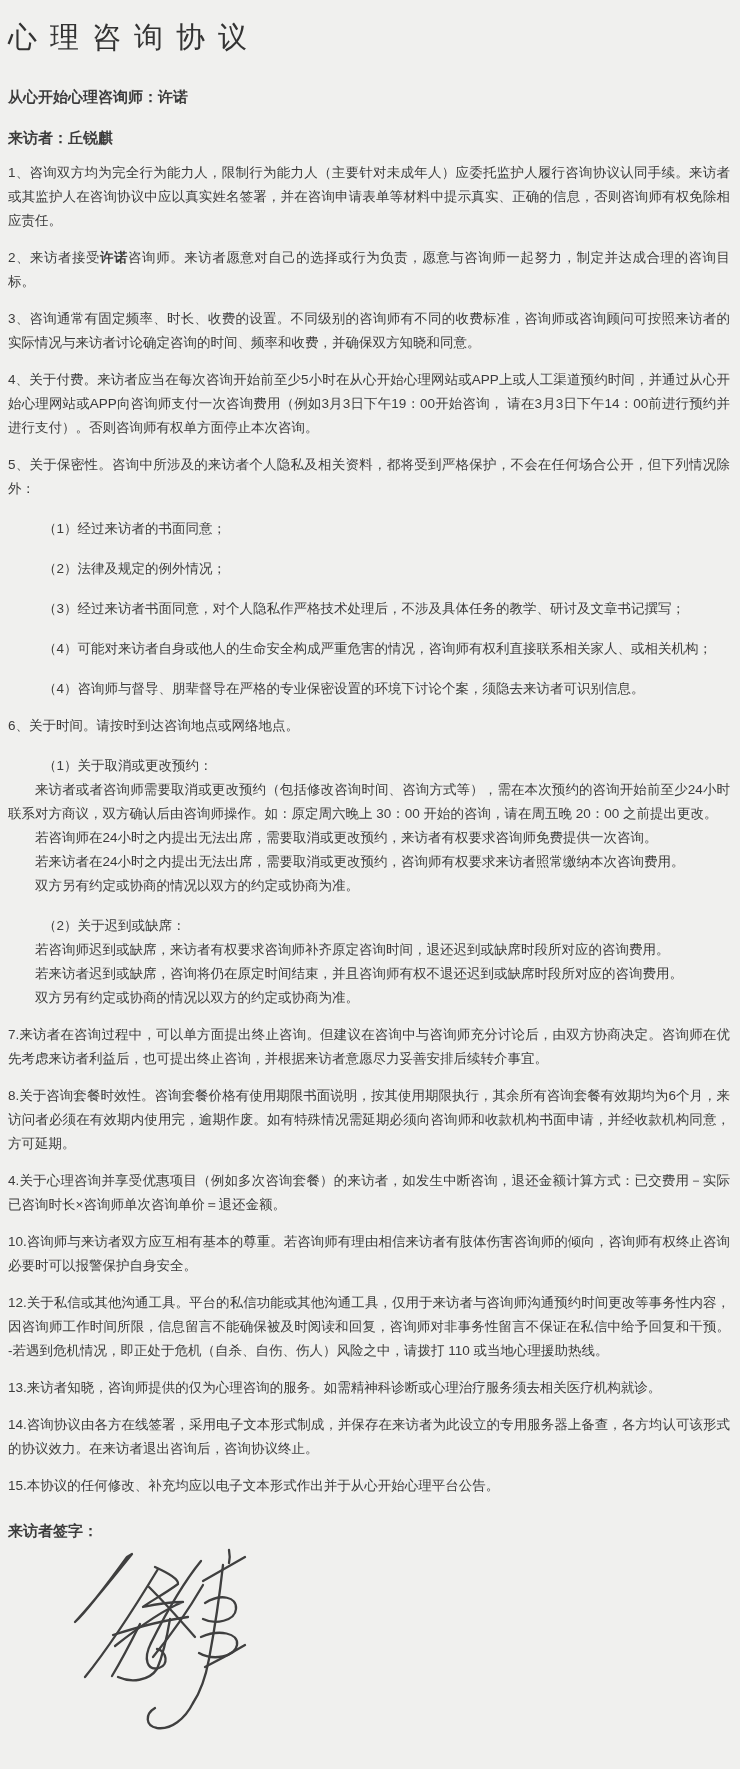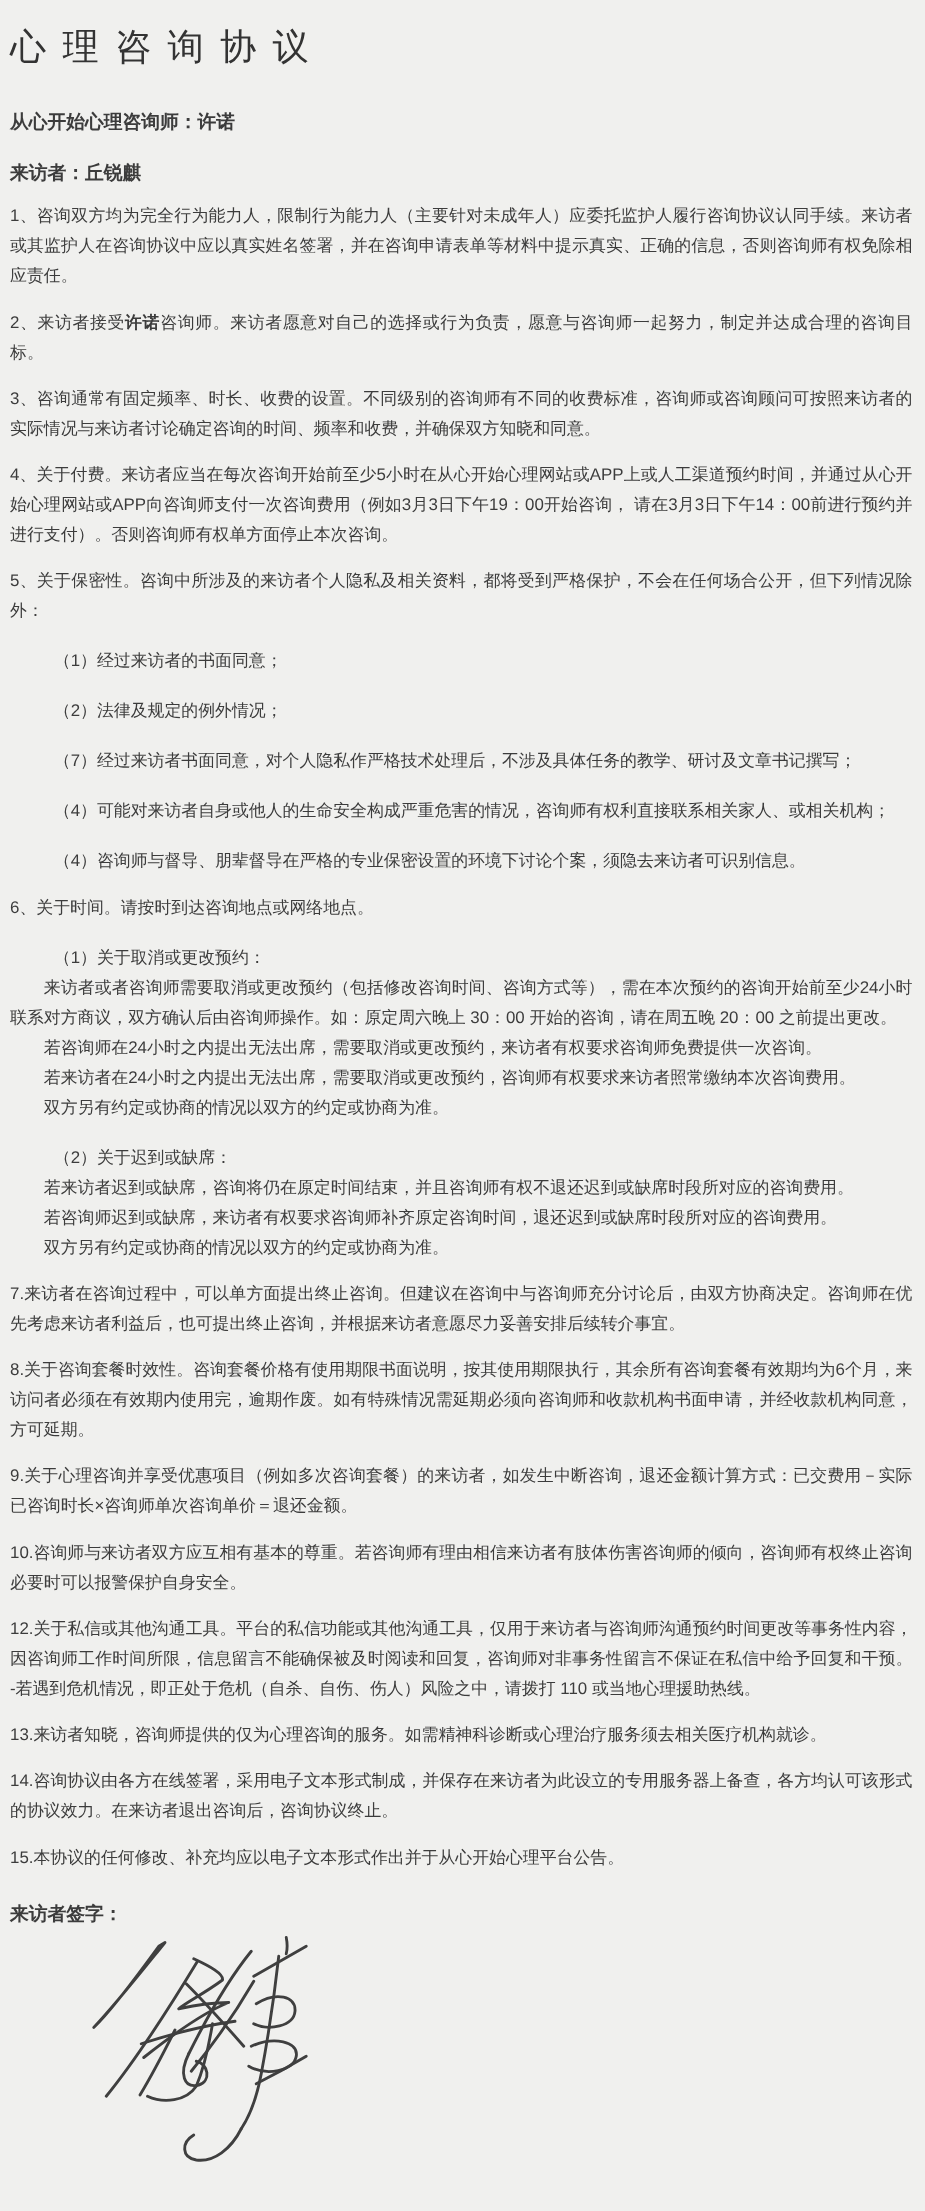--- a/index.html
+++ b/index.html
@@ -82,38 +82,38 @@
 
   <p class="para"><span>2、来访者接受</span><b>许诺</b><span>咨询师。来访者愿意对自己的选择或行为负责，愿意与咨询师一起努力，制定并达成合理的咨询目标。</span></p>
 
   <p class="para">3、咨询通常有固定频率、时长、收费的设置。不同级别的咨询师有不同的收费标准，咨询师或咨询顾问可按照来访者的实际情况与来访者讨论确定咨询的时间、频率和收费，并确保双方知晓和同意。</p>
 
   <p class="para">4、关于付费。来访者应当在每次咨询开始前至少5小时在从心开始心理网站或APP上或人工渠道预约时间，并通过从心开始心理网站或APP向咨询师支付一次咨询费用（例如3月3日下午19：00开始咨询， 请在3月3日下午14：00前进行预约并进行支付）。否则咨询师有权单方面停止本次咨询。</p>
 
   <p class="para no-bot">5、关于保密性。咨询中所涉及的来访者个人隐私及相关资料，都将受到严格保护，不会在任何场合公开，但下列情况除外：</p>
   <p class="sub">（1）经过来访者的书面同意；</p>
   <p class="sub">（2）法律及规定的例外情况；</p>
-  <p class="sub">（7）经过来访者书面同意，对个人隐私作严格技术处理后，不涉及具体任务的教学、研讨及文章书记撰写；</p>
+  <p class="sub">（3）经过来访者书面同意，对个人隐私作严格技术处理后，不涉及具体任务的教学、研讨及文章书记撰写；</p>
   <p class="sub">（4）可能对来访者自身或他人的生命安全构成严重危害的情况，咨询师有权利直接联系相关家人、或相关机构；</p>
   <p class="sub">（4）咨询师与督导、朋辈督导在严格的专业保密设置的环境下讨论个案，须隐去来访者可识别信息。</p>
 
   <p class="para no-bot">6、关于时间。请按时到达咨询地点或网络地点。</p>
   <p class="sub">（1）关于取消或更改预约：</p>
   <p class="subpara">来访者或者咨询师需要取消或更改预约（包括修改咨询时间、咨询方式等），需在本次预约的咨询开始前至少24小时联系对方商议，双方确认后由咨询师操作。如：原定周六晚上 30：00 开始的咨询，请在周五晚 20：00 之前提出更改。</p>
   <p class="subpara">若咨询师在24小时之内提出无法出席，需要取消或更改预约，来访者有权要求咨询师免费提供一次咨询。</p>
   <p class="subpara">若来访者在24小时之内提出无法出席，需要取消或更改预约，咨询师有权要求来访者照常缴纳本次咨询费用。</p>
   <p class="subpara">双方另有约定或协商的情况以双方的约定或协商为准。</p>
   <p class="sub">（2）关于迟到或缺席：</p>
+  <p class="subpara">若咨询师迟到或缺席，来访者有权要求咨询师补齐原定咨询时间，退还迟到或缺席时段所对应的咨询费用。</p>
   <p class="subpara">若来访者迟到或缺席，咨询将仍在原定时间结束，并且咨询师有权不退还迟到或缺席时段所对应的咨询费用。</p>
-  <p class="subpara">若咨询师迟到或缺席，来访者有权要求咨询师补齐原定咨询时间，退还迟到或缺席时段所对应的咨询费用。</p>
   <p class="subpara">双方另有约定或协商的情况以双方的约定或协商为准。</p>
 
   <p class="para">7.来访者在咨询过程中，可以单方面提出终止咨询。但建议在咨询中与咨询师充分讨论后，由双方协商决定。咨询师在优先考虑来访者利益后，也可提出终止咨询，并根据来访者意愿尽力妥善安排后续转介事宜。</p>
   <p class="para">8.关于咨询套餐时效性。咨询套餐价格有使用期限书面说明，按其使用期限执行，其余所有咨询套餐有效期均为6个月，来访问者必须在有效期内使用完，逾期作废。如有特殊情况需延期必须向咨询师和收款机构书面申请，并经收款机构同意，方可延期。</p>
-  <p class="para">9.关于心理咨询并享受优惠项目（例如多次咨询套餐）的来访者，如发生中断咨询，退还金额计算方式：已交费用－实际已咨询时长×咨询师单次咨询单价＝退还金额。</p>
+  <p class="para">4.关于心理咨询并享受优惠项目（例如多次咨询套餐）的来访者，如发生中断咨询，退还金额计算方式：已交费用－实际已咨询时长×咨询师单次咨询单价＝退还金额。</p>
   <p class="para">10.咨询师与来访者双方应互相有基本的尊重。若咨询师有理由相信来访者有肢体伤害咨询师的倾向，咨询师有权终止咨询必要时可以报警保护自身安全。</p>
   <p class="para">12.关于私信或其他沟通工具。平台的私信功能或其他沟通工具，仅用于来访者与咨询师沟通预约时间更改等事务性内容，因咨询师工作时间所限，信息留言不能确保被及时阅读和回复，咨询师对非事务性留言不保证在私信中给予回复和干预。 -若遇到危机情况，即正处于危机（自杀、自伤、伤人）风险之中，请拨打 110 或当地心理援助热线。</p>
   <p class="para">13.来访者知晓，咨询师提供的仅为心理咨询的服务。如需精神科诊断或心理治疗服务须去相关医疗机构就诊。</p>
   <p class="para">14.咨询协议由各方在线签署，采用电子文本形式制成，并保存在来访者为此设立的专用服务器上备查，各方均认可该形式的协议效力。在来访者退出咨询后，咨询协议终止。</p>
   <p class="para">15.本协议的任何修改、补充均应以电子文本形式作出并于从心开始心理平台公告。</p>
 
   <p class="hdr sig-label">来访者签字：</p>
 
   <div class="sig-area">
     <svg width="196" height="202" viewBox="0 0 196 202" xmlns="http://www.w3.org/2000/svg" fill="none" stroke="#3f3f3f" stroke-width="2.3" stroke-linecap="round" stroke-linejoin="round">

